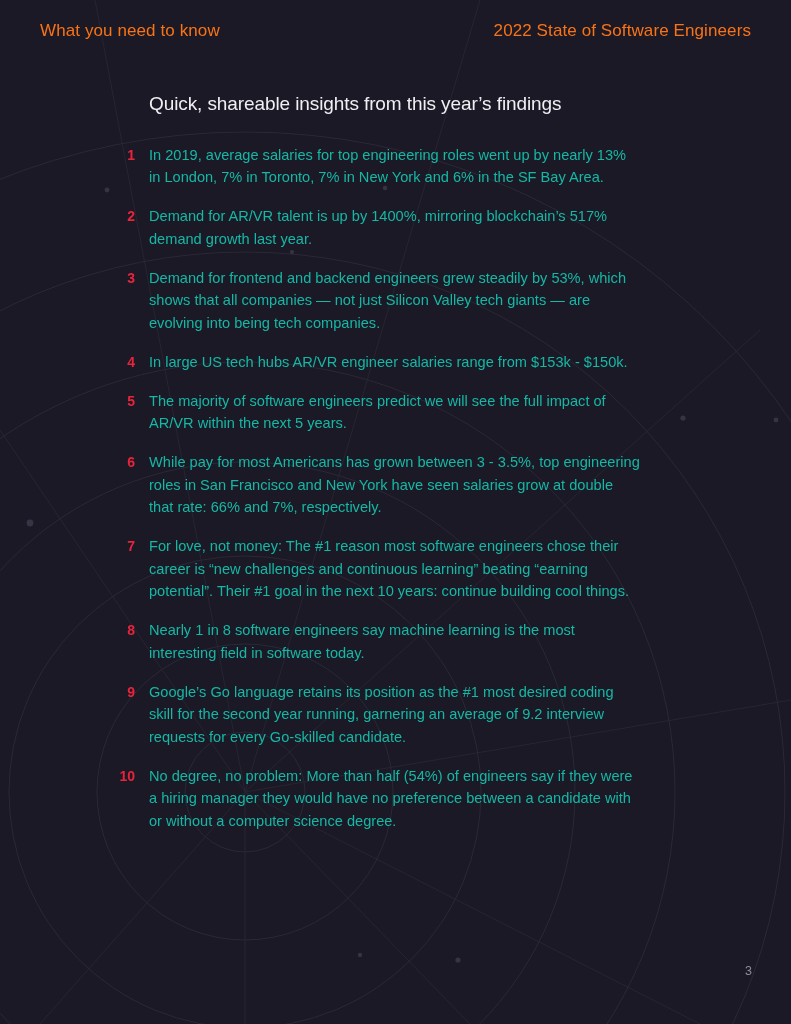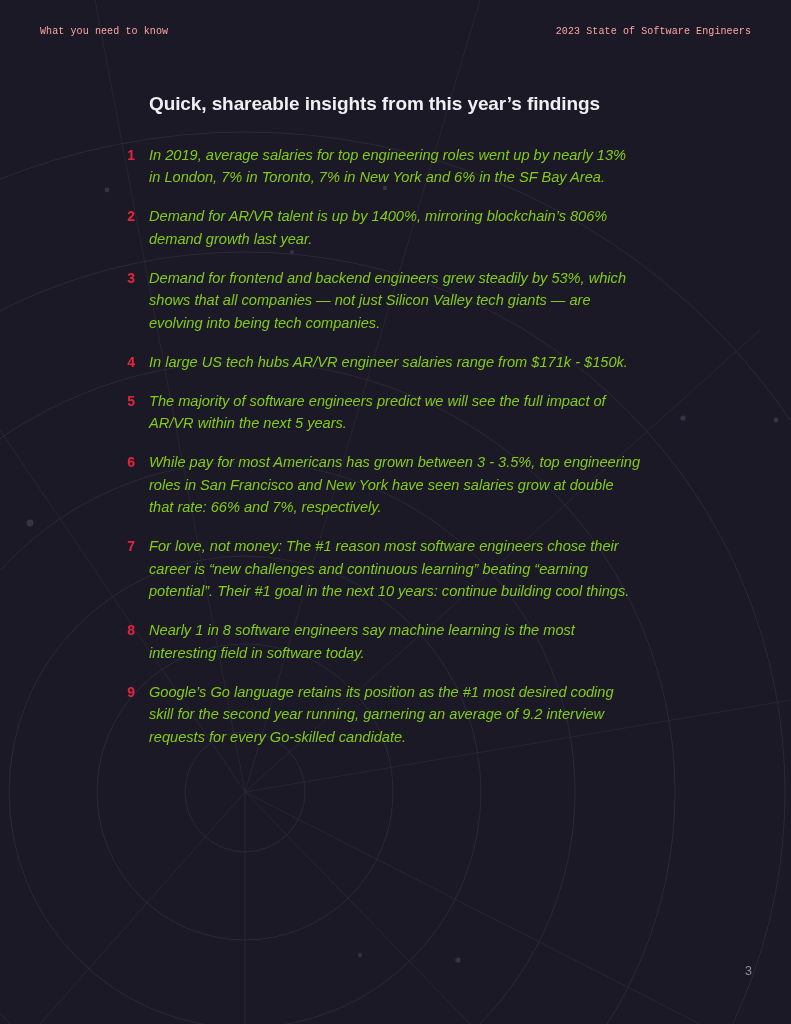--- a/index.html
+++ b/index.html
@@ -33,44 +33,43 @@
     left: 0;
     right: 0;
     height: 20px;
     padding: 0 40px;
     display: flex;
     justify-content: space-between;
     align-items: center;
     box-sizing: border-box;
   }
   .header-left, .header-right {
-    font-size: 10px;
-    color: #fca5a5;
+    font-size: 17px;
+    color: #f97316;
     letter-spacing: 0.1px;
     white-space: nowrap;
-    font-family: Liberation Mono, monospace;
   }
   .content {
     position: absolute;
     left: 149px;
     top: 92px;
     width: 500px;
   }
   .title {
     font-size: 31px;
     font-weight: bold;
     color: #ffffff;
     letter-spacing: -0.2px;
     line-height: 1.18;
     margin: 0 0 12px 0;
     white-space: nowrap;
   }
   .subtitle {
     font-size: 19px;
-    font-weight: bold;
+    font-weight: normal;
     color: #f0eff3;
     letter-spacing: -0.1px;
     line-height: 1.25;
     margin: 0 0 28px 0;
     white-space: nowrap;
   }
   .insights {
     position: relative;
     margin: 0;
     padding: 0;
@@ -89,25 +88,24 @@
     width: 25px;
     text-align: right;
     font-size: 14px;
     font-weight: bold;
     color: #e8243c;
     line-height: 22.5px;
   }
   .insight-text {
     display: block;
     font-size: 14.6px;
-    color: #84cc16;
+    color: #14b8a6;
     line-height: 22.5px;
     letter-spacing: 0.0px;
     max-width: 492px;
-    font-style: italic;
   }
   .page-number {
     position: absolute;
     right: 39px;
     bottom: 46px;
     font-size: 12.5px;
     color: #8d8c98;
   }
 </style>
 </head>
@@ -143,42 +141,42 @@
       <circle cx="458" cy="960" r="2.6"></circle>
       <circle cx="683" cy="418" r="2.6"></circle>
       <circle cx="776" cy="420" r="2.4"></circle>
       <circle cx="360" cy="955" r="2.2"></circle>
       <circle cx="292" cy="252" r="2.0"></circle>
     </g>
   </svg>
 
   <div class="header">
     <span class="header-left">What you need to know</span>
-    <span class="header-right">2023 State of Software Engineers</span>
+    <span class="header-right">2022 State of Software Engineers</span>
   </div>
 
   <div class="content">
     <h2 class="subtitle">Quick, shareable insights from this year’s findings</h2>
 
     <ul class="insights" id="insights-list">
         <li class="insight">
           <span class="insight-num">1</span>
           <span class="insight-text">In 2019, average salaries for top engineering roles went up by nearly 13% in London, 7% in Toronto, 7% in New York and 6% in the SF Bay Area.</span>
         </li>
         <li class="insight">
           <span class="insight-num">2</span>
-          <span class="insight-text">Demand for AR/VR talent is up by 1400%, mirroring blockchain’s 806% demand growth last year.</span>
+          <span class="insight-text">Demand for AR/VR talent is up by 1400%, mirroring blockchain’s 517% demand growth last year.</span>
         </li>
         <li class="insight">
           <span class="insight-num">3</span>
           <span class="insight-text">Demand for frontend and backend engineers grew steadily by 53%, which shows that all companies — not just Silicon Valley tech giants —  are evolving into being tech companies.</span>
         </li>
         <li class="insight">
           <span class="insight-num">4</span>
-          <span class="insight-text">In large US tech hubs AR/VR engineer salaries range from $171k - $150k.</span>
+          <span class="insight-text">In large US tech hubs AR/VR engineer salaries range from $153k - $150k.</span>
         </li>
         <li class="insight">
           <span class="insight-num">5</span>
           <span class="insight-text">The majority of software engineers predict we will see the full impact of AR/VR within the next 5 years.</span>
         </li>
         <li class="insight">
           <span class="insight-num">6</span>
           <span class="insight-text">While pay for most Americans has grown between 3 - 3.5%, top engineering roles in San Francisco and New York have seen salaries grow at double that rate: 66% and 7%, respectively.</span>
         </li>
         <li class="insight">
@@ -186,17 +184,21 @@
           <span class="insight-text">For love, not money: The #1 reason most software engineers chose their career is “new challenges and continuous learning” beating “earning potential”. Their #1 goal in the next 10 years: continue building cool things.</span>
         </li>
         <li class="insight">
           <span class="insight-num">8</span>
           <span class="insight-text">Nearly 1 in 8 software engineers say machine learning is the most interesting field in software today.</span>
         </li>
         <li class="insight">
           <span class="insight-num">9</span>
           <span class="insight-text">Google’s Go language retains its position as the #1 most desired coding skill for the second year running, garnering an average of 9.2 interview requests for every Go-skilled candidate.</span>
         </li>
+        <li class="insight">
+          <span class="insight-num">10</span>
+          <span class="insight-text">No degree, no problem: More than half (54%) of engineers say if they were a hiring manager they would have no preference between a candidate with or without a computer science degree.</span>
+        </li>
       </ul>
   </div>
 
   <div class="page-number">3</div>
 </div>
 
 </body></html>

